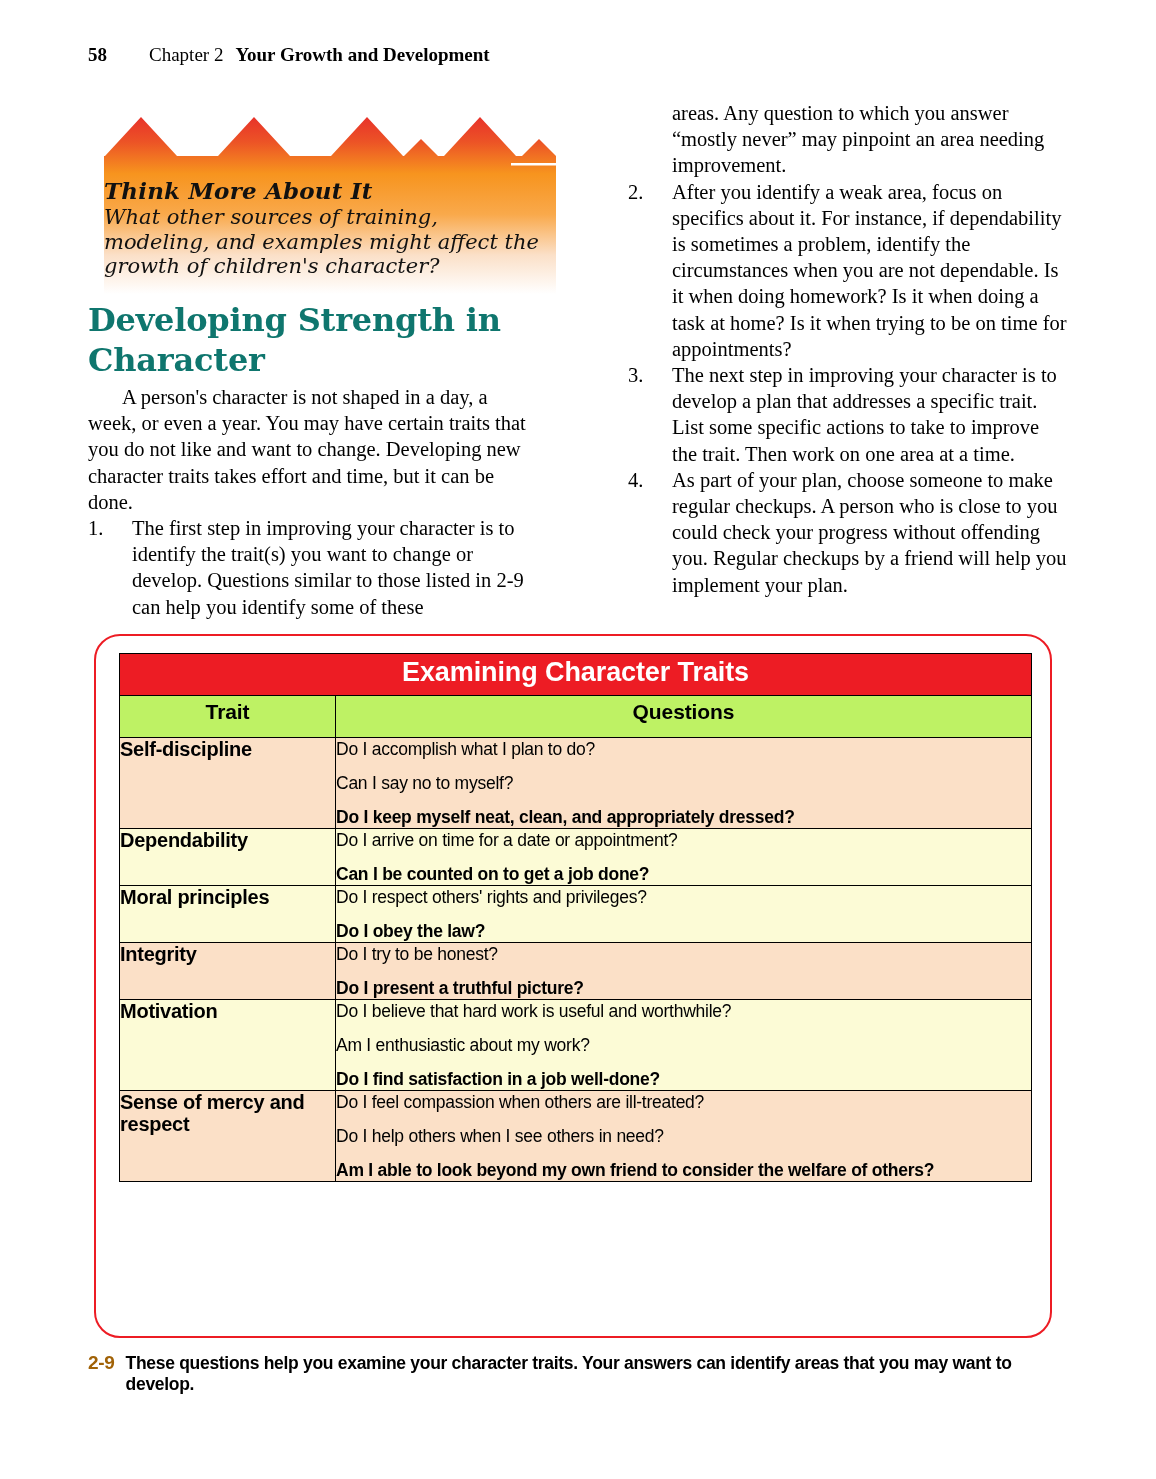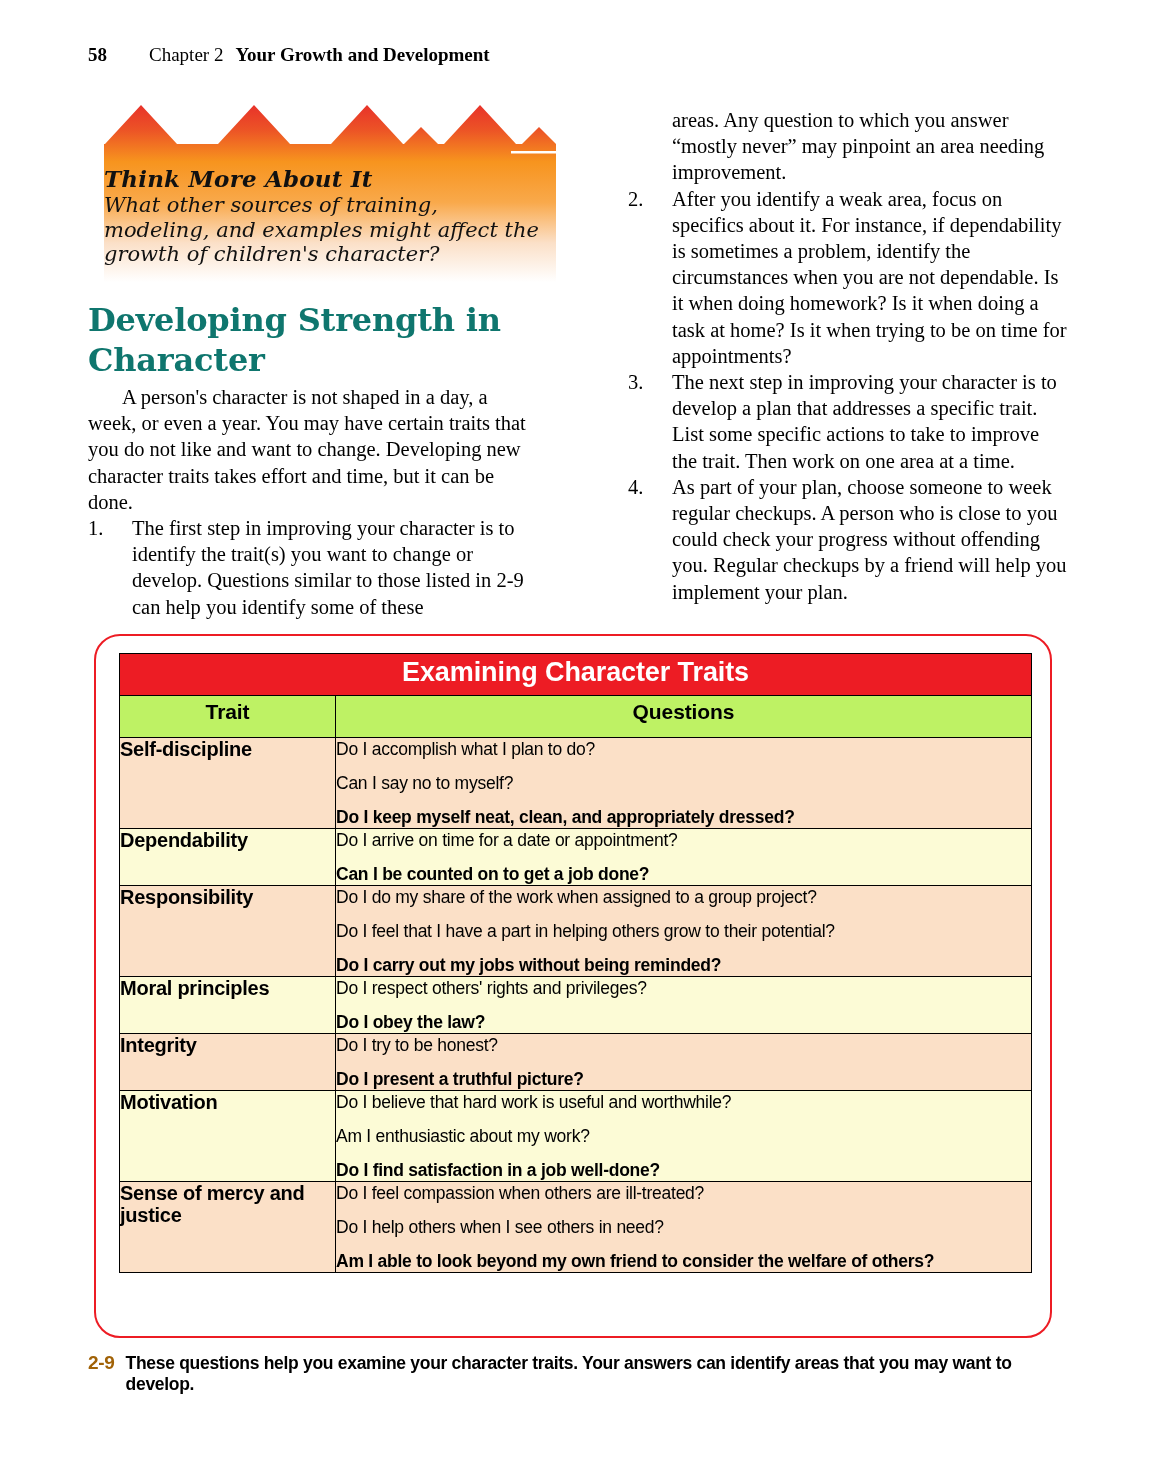--- a/index.html
+++ b/index.html
@@ -36,21 +36,21 @@
     margin-right: 12px;
   }
   #running-head .chapter-title {
     font-weight: bold;
   }
 
   
   #think-box {
     position: absolute;
     left: 104px;
-    top: 104px;
+    top: 116px;
     width: 492px;
     height: 178px;
   }
   #think-box .zigzag {
     position: absolute;
     left: 0;
     top: 0;
     width: 452px;
     height: 178px;
   }
@@ -86,21 +86,21 @@
     font-size: 20.5px;
     line-height: 26.2px;
   }
   #col-left {
     left: 88px;
     top: 300px;
     width: 452px;
   }
   #col-right {
     left: 628px;
-    top: 107px;
+    top: 100px;
     width: 440px;
   }
   h2.section-title {
     margin: 0 0 4px 0;
     color: #0f766e;
     font-family: "DejaVu Serif", "Liberation Serif", serif;
     font-weight: bold;
     font-size: 32px;
     line-height: 40px;
     letter-spacing: -0.2px;
@@ -288,21 +288,21 @@
     <li>
       <span class="num">2.</span>
       <span>After you identify a weak area, focus on specifics about it. For instance, if dependability is sometimes a problem, identify the circumstances when you are not dependable. Is it when doing homework? Is it when doing a task at home? Is it when trying to be on time for appointments?</span>
     </li>
     <li>
       <span class="num">3.</span>
       <span>The next step in improving your character is to develop a plan that addresses a specific trait. List some specific actions to take to improve the trait. Then work on one area at a time.</span>
     </li>
     <li>
       <span class="num">4.</span>
-      <span>As part of your plan, choose someone to week regular checkups. A person who is close to you could check your progress without offending you. Regular checkups by a friend will help you implement your plan.</span>
+      <span>As part of your plan, choose someone to make regular checkups. A person who is close to you could check your progress without offending you. Regular checkups by a friend will help you implement your plan.</span>
     </li>
   </ol>
 </div>
 
 <div id="figure">
   <div id="figure-frame"></div>
   <table class="traits-table">
     <colgroup>
       <col style="width:216px">
       <col style="width:696px">
@@ -324,28 +324,20 @@
           </td>
         </tr>
         <tr>
           <td class="trait-cell bg-cream">Dependability</td>
           <td class="q-cell bg-cream">
             <div class="q-line">Do I arrive on time for a date or appointment?</div>
             <div class="q-line">Can I be counted on to get a job done?</div>
           </td>
         </tr>
         <tr>
-          <td class="trait-cell bg-peach">Responsibility</td>
-          <td class="q-cell bg-peach">
-            <div class="q-line">Do I do my share of the work when assigned to a group project?</div>
-            <div class="q-line">Do I feel that I have a part in helping others grow to their potential?</div>
-            <div class="q-line">Do I carry out my jobs without being reminded?</div>
-          </td>
-        </tr>
-        <tr>
           <td class="trait-cell bg-cream">Moral principles</td>
           <td class="q-cell bg-cream">
             <div class="q-line">Do I respect others' rights and privileges?</div>
             <div class="q-line">Do I obey the law?</div>
           </td>
         </tr>
         <tr>
           <td class="trait-cell bg-peach">Integrity</td>
           <td class="q-cell bg-peach">
             <div class="q-line">Do I try to be honest?</div>
@@ -354,21 +346,21 @@
         </tr>
         <tr>
           <td class="trait-cell bg-cream">Motivation</td>
           <td class="q-cell bg-cream">
             <div class="q-line">Do I believe that hard work is useful and worthwhile?</div>
             <div class="q-line">Am I enthusiastic about my work?</div>
             <div class="q-line">Do I find satisfaction in a job well-done?</div>
           </td>
         </tr>
         <tr>
-          <td class="trait-cell bg-peach">Sense of mercy and justice</td>
+          <td class="trait-cell bg-peach">Sense of mercy and respect</td>
           <td class="q-cell bg-peach">
             <div class="q-line">Do I feel compassion when others are ill-treated?</div>
             <div class="q-line">Do I help others when I see others in need?</div>
             <div class="q-line">Am I able to look beyond my own friend to consider the welfare of others?</div>
           </td>
         </tr>
       </tbody>
   </table>
 </div>
 

